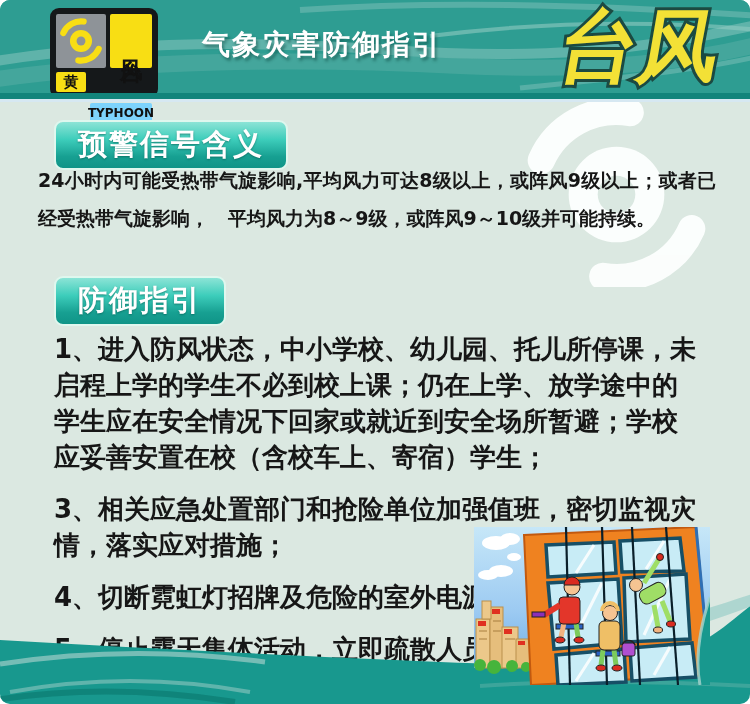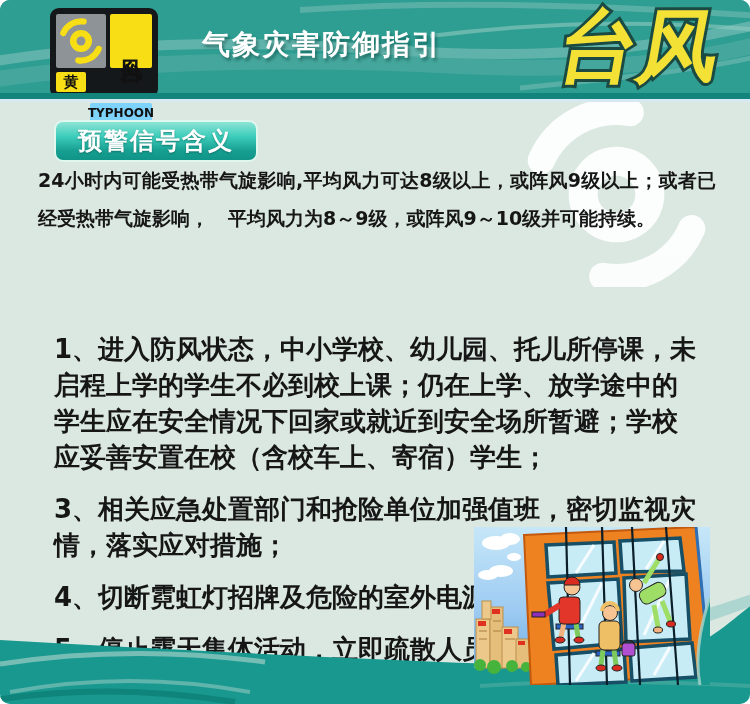--- a/index.html
+++ b/index.html
@@ -16,21 +16,21 @@
   .sign{position:absolute;left:50px;top:8px;width:108px;height:90px;background:#15181A;border-radius:9px;}
   .cell{position:absolute;display:flex;align-items:center;justify-content:center;color:#111;}
   .cell-gray{left:6px;top:6px;width:50px;height:54px;background:#8E9398;border-radius:2px;}
   .cell-name{left:60px;top:6px;width:42px;height:54px;background:#F8DE14;border-radius:2px;
     writing-mode:vertical-rl;text-orientation:upright;font-size:23px;font-weight:bold;line-height:1;}
   .cell-level{left:6px;top:64px;width:30px;height:20px;background:#F8DE14;border-radius:2px;
     font-size:15px;font-weight:bold;}
   .cell-en{left:40px;top:64px;width:62px;height:20px;background:#7dd3fc;border-radius:2px;
     font-size:12px;font-weight:bold;margin-top:31px;}
   
-  .badge{position:absolute;left:54px;padding:3px 22px;font-size:24px;font-weight:bold;color:#fff;
+  .badge{position:absolute;left:54px;padding:3px 22px;font-size:29px;font-weight:bold;color:#fff;
     letter-spacing:2px;border:2px solid #DFF7EE;border-radius:9px;white-space:nowrap;
     background:linear-gradient(180deg,#8CE4D6 0%,#3DCDBB 38%,#17A092 75%,#0F9487 100%);
     text-shadow:0 1px 2px rgba(0,80,70,.55);}
   .badge-1{top:120px;}
   .badge-2{top:276px;}
   .meaning{position:absolute;left:38px;top:161px;width:678px;font-size:19px;font-weight:bold;
     line-height:38px;color:#161616;text-align:justify;}
   .guide{position:absolute;left:38px;top:315px;width:678px;font-size:26px;font-weight:bold;
     line-height:36px;color:#161616;}
   .guide p{margin:16px;}
@@ -84,20 +84,21 @@
     <path d="M4,-24 A24,24 0 0 0 -22,-10" stroke="#FDFFFE" stroke-width="8" stroke-linecap="round" fill="none"></path>
     <path d="M-4,24 A24,24 0 0 0 22,10" stroke="#FDFFFE" stroke-width="8" stroke-linecap="round" fill="none"></path>
     <circle r="14" fill="#FDFFFE"></circle>
     <circle r="5.5" fill="#DBE8E1"></circle>
   </svg>
 
   <div class="badge badge-1">预警信号含义</div>
 
   <div class="meaning">24小时内可能受热带气旋影响,平均风力可达8级以上，或阵风9级以上；或者已经受热带气旋影响，　平均风力为8～9级，或阵风9～10级并可能持续。</div>
 
+  <div class="badge badge-2">防御指引</div>
 
   <div class="guide">
     <p>1、进入防风状态，中小学校、幼儿园、托儿所停课，未启程上学的学生不必到校上课；仍在上学、放学途中的学生应在安全情况下回家或就近到安全场所暂避；学校应妥善安置在校（含校车上、寄宿）学生；</p>
     <p>3、相关应急处置部门和抢险单位加强值班，密切监视灾情，落实应对措施；</p>
     <p>4、切断霓虹灯招牌及危险的室外电源；</p>
     <p>5、停止露天集体活动，立即疏散人员。</p>
 
   </div>
 
   <svg class="footer-wave" width="750" height="110" viewBox="0 0 750 110" aria-hidden="true">

